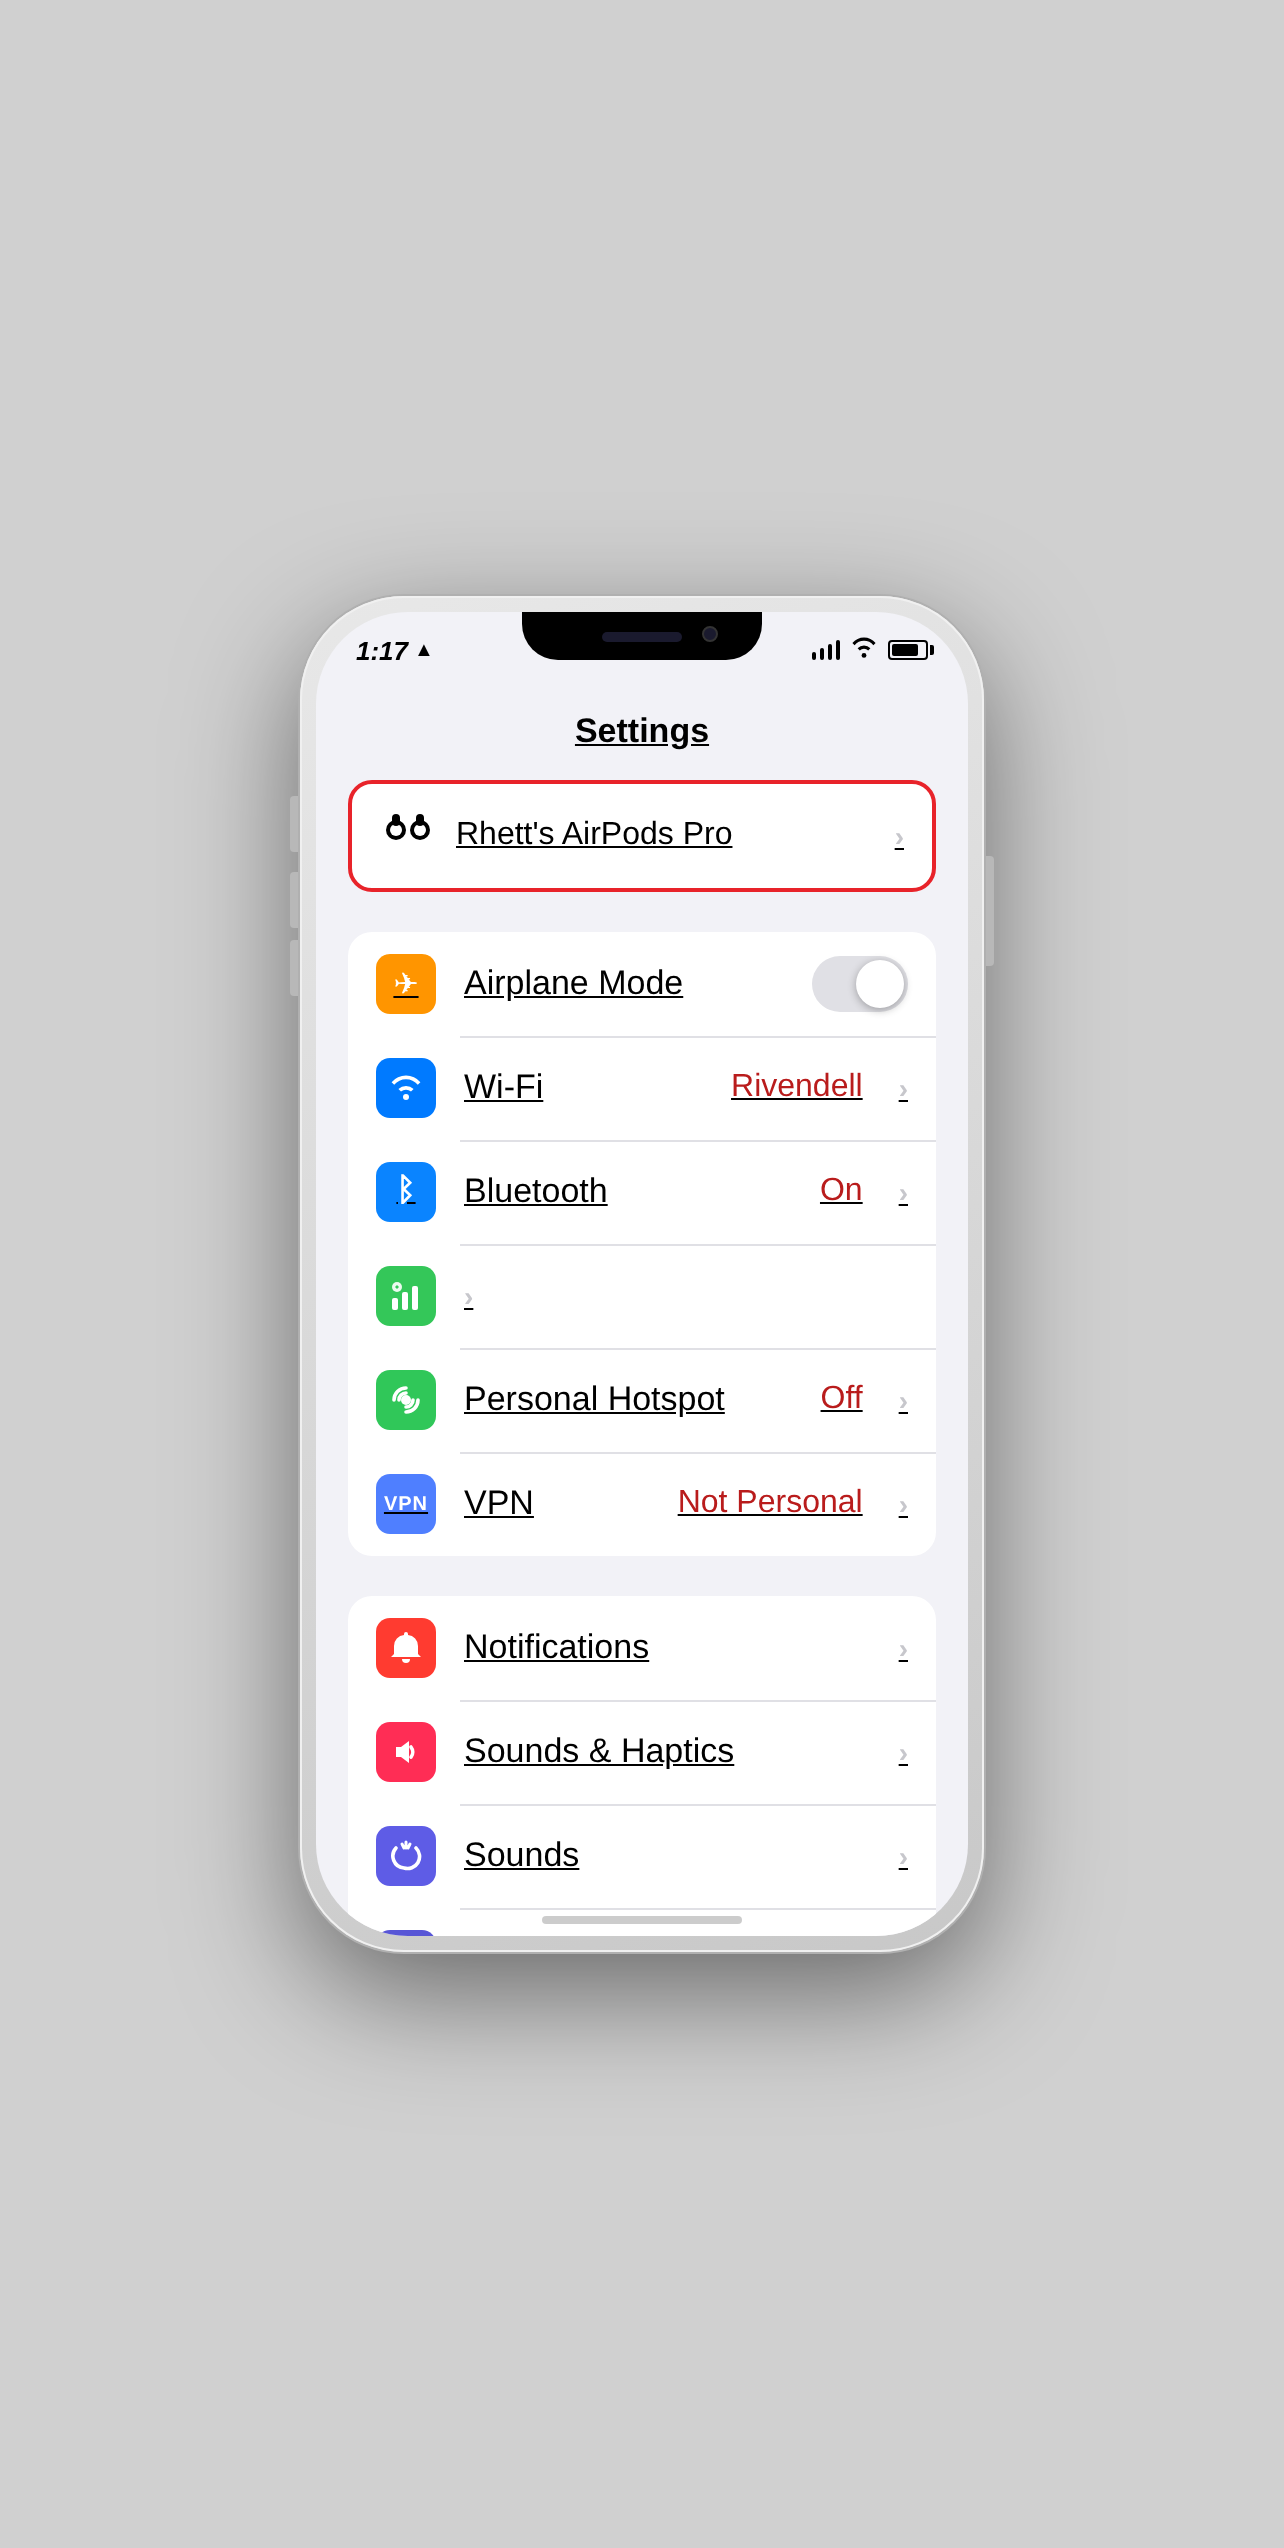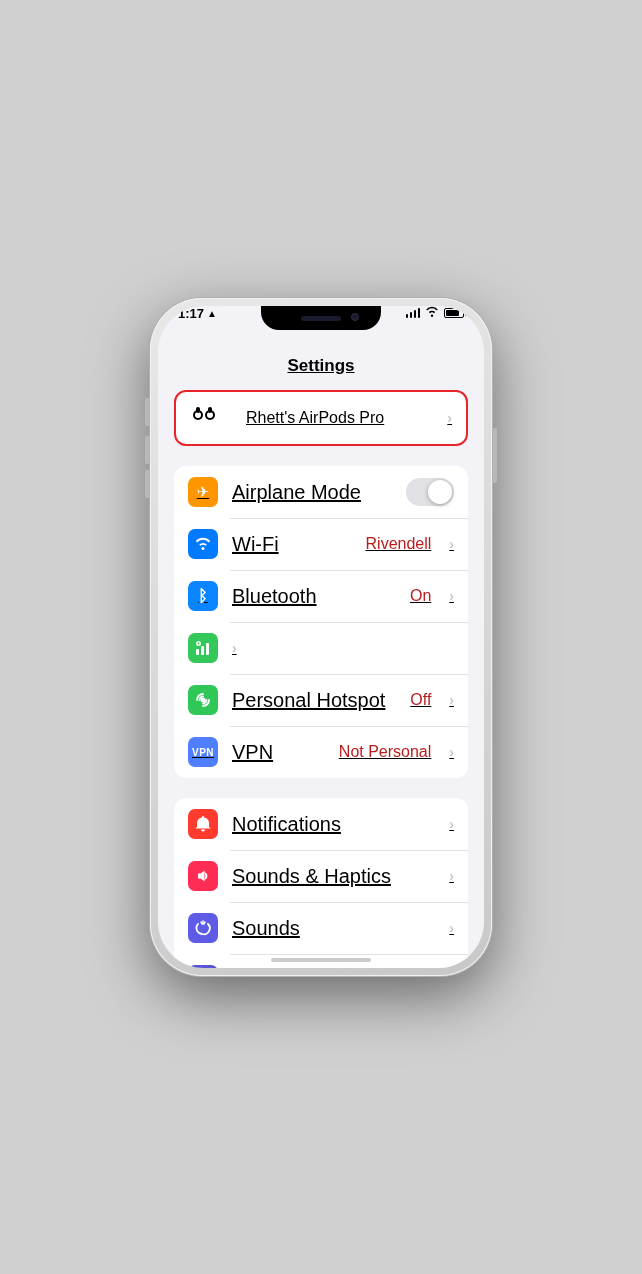--- a/index.html
+++ b/index.html
@@ -87,25 +87,26 @@
       width: 40px;
       height: 5px;
       background: #1a1a2e;
       border-radius: 3px;
     }
 
     
     .status-bar {
       height: 44px;
       display: flex;
-      align-items: flex-start;
+      align-items: center;
       padding: 0 20px 6px;
       justify-content: space-between;
       position: relative;
       z-index: 5;
+      font-style: italic;
     }
     .status-time {
       font-size: 13px;
       font-weight: 600;
       color: #000;
       display: flex;
       align-items: center;
       gap: 3px;
     }
     .status-icons {
@@ -167,21 +168,21 @@
       margin: 0 16px 20px;
       background: #fff;
       border-radius: 12px;
       border: 2.5px solid #e8232a;
       overflow: hidden;
     }
     .airpods-row {
       display: flex;
       align-items: center;
       padding: 12px 14px;
-      gap: 28px;
+      gap: 10px;
     }
     .airpods-icon {
       font-size: 22px;
       color: #000;
     }
     .airpods-label {
       flex: 1;
       font-size: 16px;
       color: #000;
     }
@@ -233,21 +234,21 @@
     .icon-blue-dark { background: #0a84ff; }
     .icon-green { background: #34c759; }
     .icon-purple-blue { background: #5856d6; }
     .icon-red { background: #ff3b30; }
     .icon-pink { background: #ff2d55; }
     .icon-indigo { background: #5e5ce6; }
     .icon-vpn { background: #4f7fff; border-radius: 7px; }
 
     .setting-label {
       flex: 1;
-      font-size: 20px;
+      font-size: 17px;
       color: #000;
     }
     .setting-value {
       font-size: 16px;
       color: #b91c1c;
       margin-right: 4px;
     }
 
     
     .toggle {

